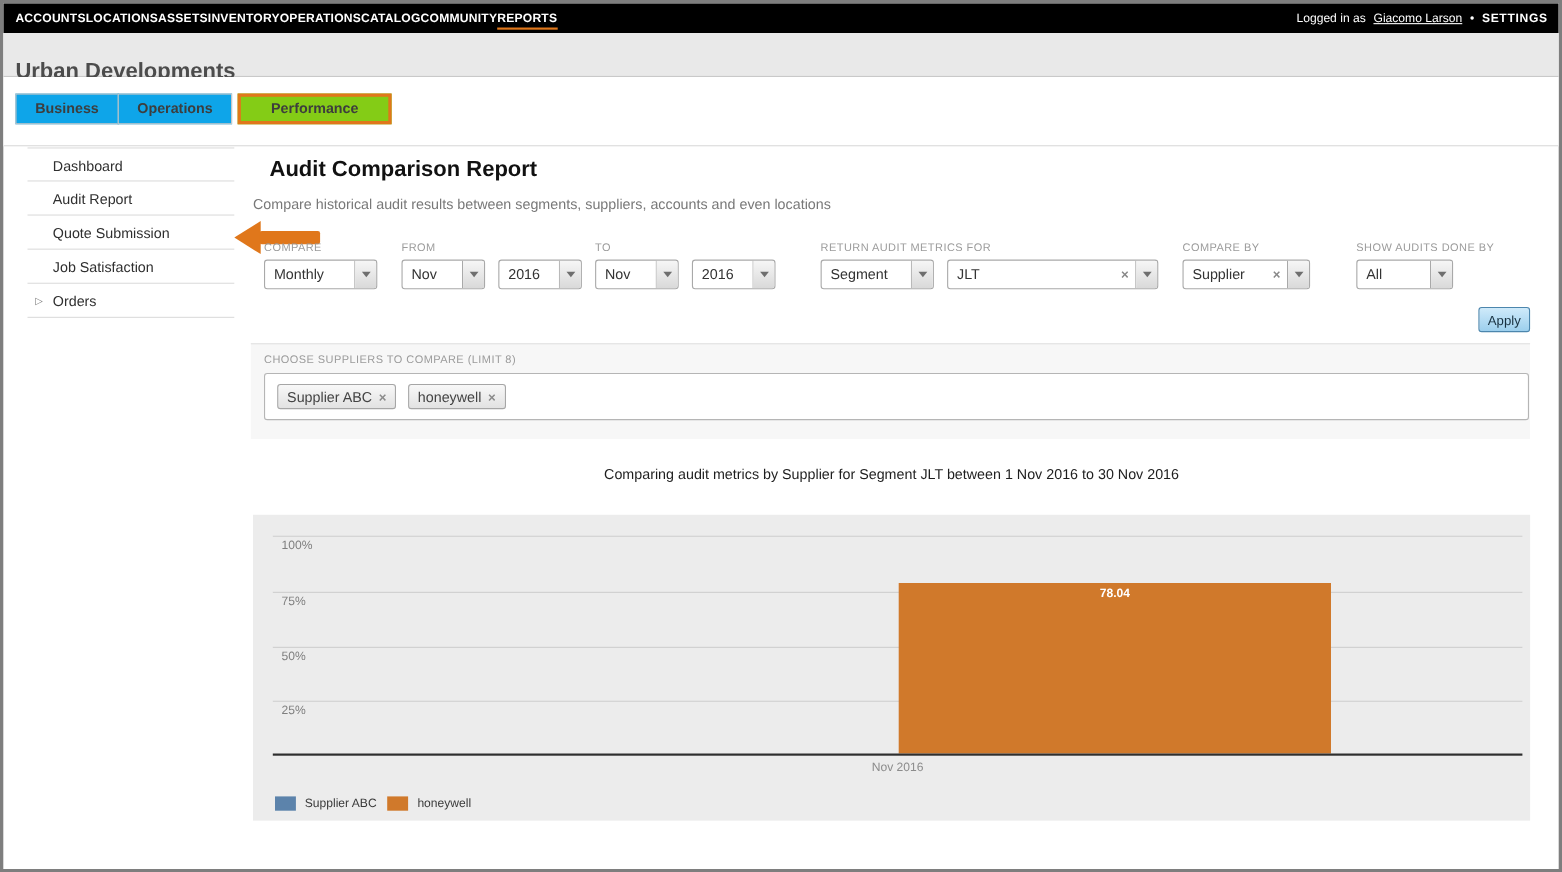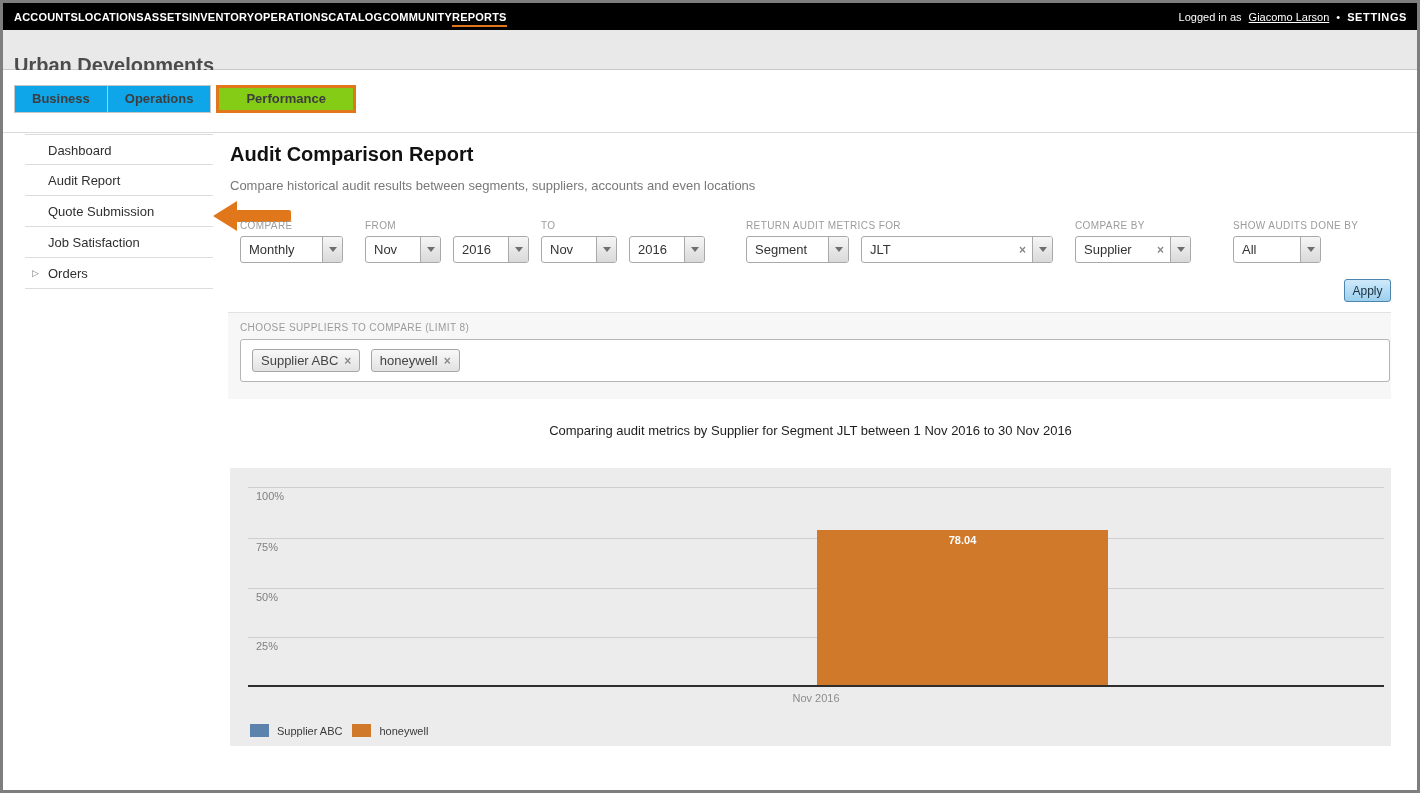--- a/index.html
+++ b/index.html
@@ -33,21 +33,21 @@
   .side-item:first-child { border-top:1px solid #dcdcdc; }
   .side-item.selected { background:#000; color:#fff; }
   .expand-icon { position:absolute; left:7px; top:0; font-size:9px; color:#777; }
 
   
   .annot-arrow { position:absolute; left:210px; top:198px; width:80px; height:30px; pointer-events:none; }
   .annot-arrow::before { content:''; position:absolute; left:0; top:0; border-top:15px solid transparent; border-bottom:15px solid transparent; border-right:24px solid var(--accent); }
   .annot-arrow::after { content:''; position:absolute; left:23px; top:9px; width:55px; height:12px; background:var(--accent); border-radius:2px; }
 
   
-  .report-title { position:absolute; left:227px; top:140px; font-size:20px; font-weight:bold; color:#111; }
+  .report-title { position:absolute; left:242px; top:140px; font-size:20px; font-weight:bold; color:#111; }
   .report-sub { position:absolute; left:227px; top:175px; font-size:13px; color:#787878; }
 
   
   .fl { position:absolute; top:217px; font-size:10px; color:#9b9b9b; letter-spacing:.4px; }
   .sel { position:absolute; top:233px; height:27px; background:#fff; border:1px solid #a9a9a9; border-radius:3px; display:flex; align-items:center; padding-left:8px; font-size:13px; color:#333; cursor:pointer; }
   .sel .val { flex:1; white-space:nowrap; overflow:hidden; }
   .sel .clear { font-size:12px; font-weight:bold; color:#888; padding:0 6px; cursor:pointer; }
   .sel .dd { width:20px; align-self:stretch; border-left:1px solid #a9a9a9; background:linear-gradient(#f6f6f6,#d9d9d9); display:flex; align-items:center; justify-content:center; border-radius:0 2px 2px 0; }
   .sel .dd i { width:0; height:0; border-left:4px solid transparent; border-right:4px solid transparent; border-top:5px solid #6e6e6e; }
 
@@ -211,21 +211,21 @@
     <div class="gridline" style="top:19px"></div>
     <div class="gridline" style="top:70px"></div>
     <div class="gridline" style="top:120px"></div>
     <div class="gridline" style="top:169px"></div>
 
     <div class="tick" style="top:22px">100%</div>
     <div class="tick" style="top:73px">75%</div>
     <div class="tick" style="top:123px">50%</div>
     <div class="tick" style="top:172px">25%</div>
 
-    <div class="bar" style="left: 587px; width: 291px; height: 154.519px; background: rgb(208, 121, 43);">
+    <div class="bar" style="left: 587px; width: 393px; height: 154.519px; background: rgb(208, 121, 43);">
       <div class="bar-label">78.04</div>
     </div>
 
     <div class="xaxis"></div>
     <div class="xlabel">Nov 2016</div>
 
     <div class="legend">
       <div class="leg">
         <span class="sw" style="background: rgb(92, 131, 171);"></span>
         <span>Supplier ABC</span>

